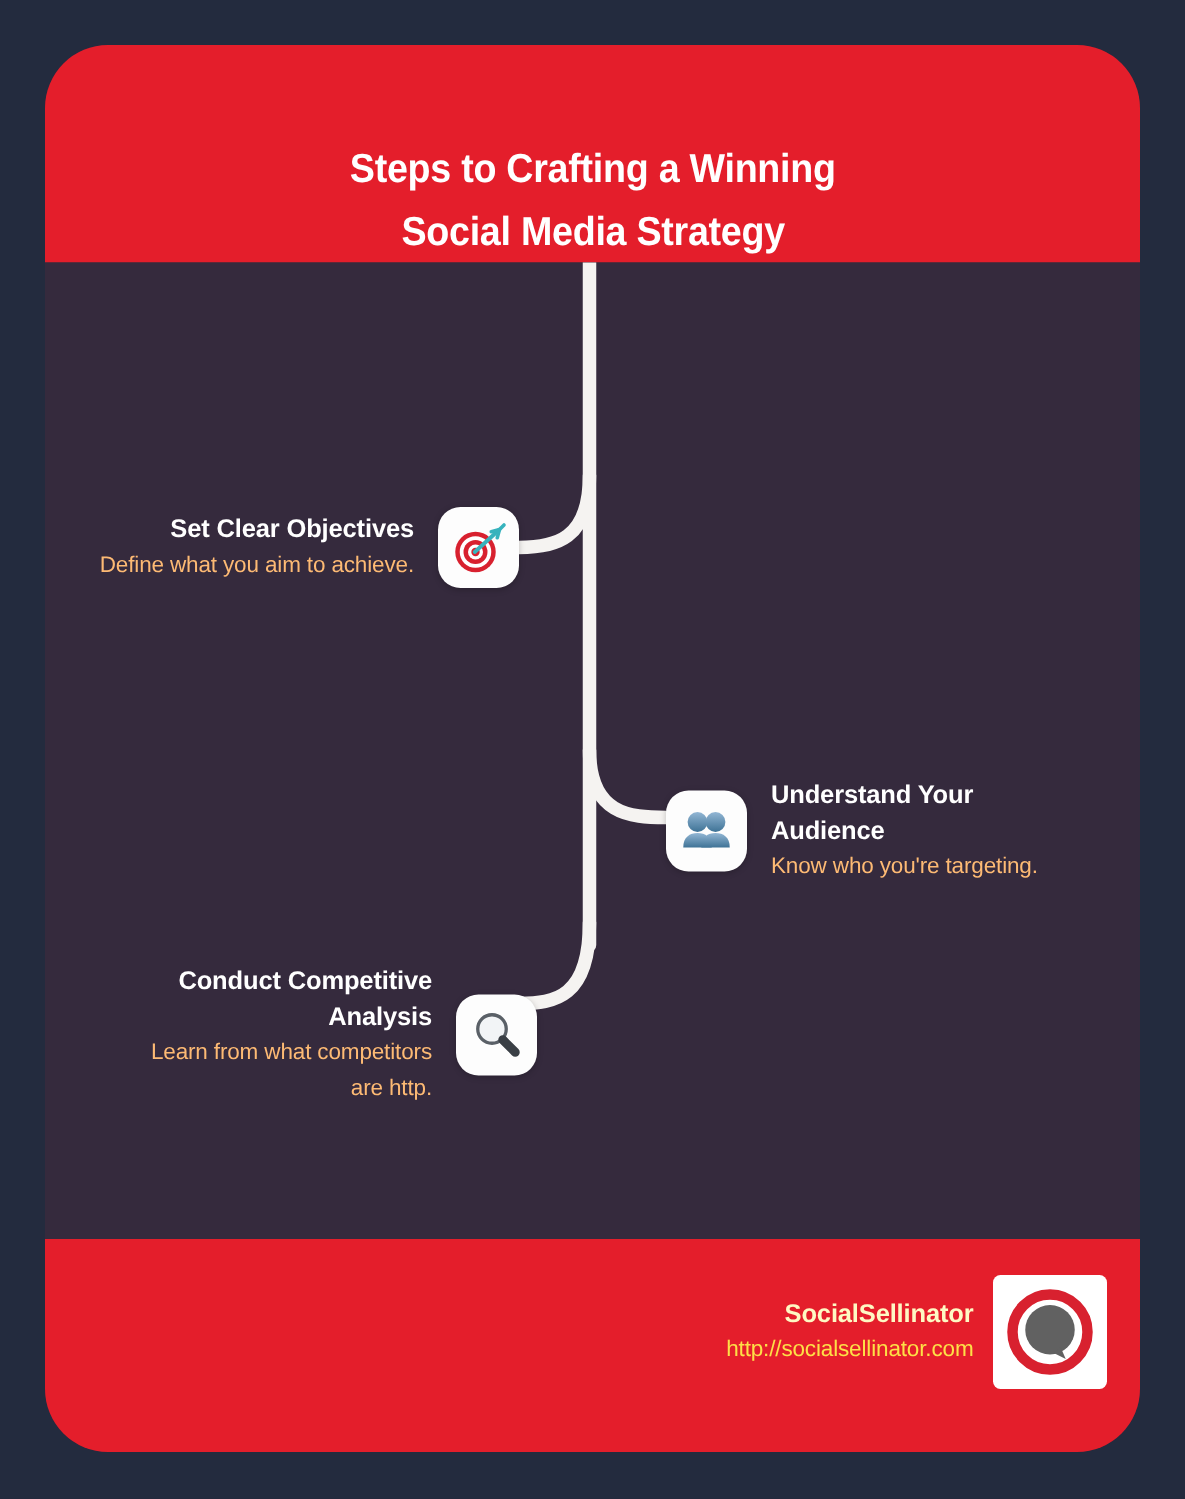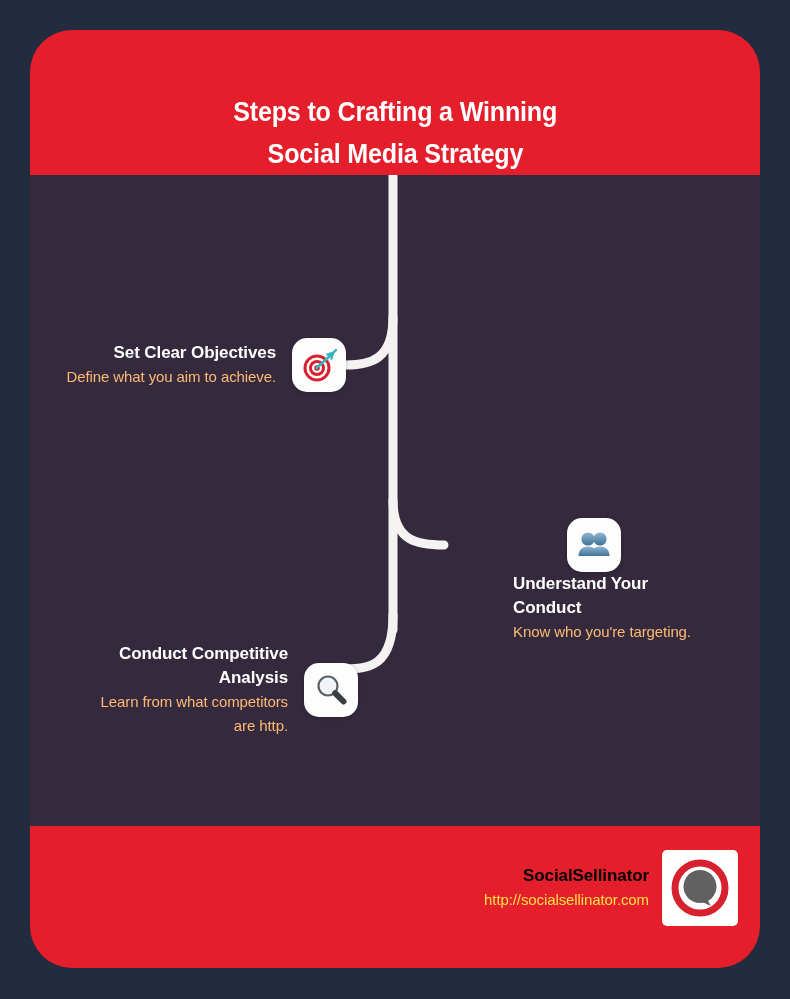--- a/index.html
+++ b/index.html
@@ -140,21 +140,21 @@
     align-items: center;
   }
   .brand-text {
     display: flex;
     flex-direction: column;
     align-items: flex-end;
     text-align: right;
     margin-right: 13px;
   }
   .brand-name {
-    color: #000000;
+    color: #fef9c3;
     font-size: 17px;
     font-weight: bold;
     line-height: 24px;
     letter-spacing: -0.1px;
   }
   .brand-url {
     color: #fde047;
     font-size: 15px;
     font-weight: normal;
     line-height: 24px;
@@ -209,39 +209,39 @@
             <circle cx="17" cy="22" r="10.5" fill="#ffffff"></circle>
             <circle cx="17" cy="22" r="8" fill="#d8212f"></circle>
             <circle cx="17" cy="22" r="5" fill="#ffffff"></circle>
             <circle cx="17" cy="22" r="2.8" fill="#d8212f"></circle>
             <path d="M 16.5 22 L 33 7" stroke="#37b3bd" stroke-width="2.6" stroke-linecap="round" fill="none"></path>
             <path d="M 33 7 L 27.5 8.5 M 33 7 L 31.5 12.5 M 33 7 L 36 4" stroke="#37b3bd" stroke-width="2.4" stroke-linecap="round" fill="none"></path>
           </svg>
         </div>
       </div>
 
-      <div class="step step-right" style="left: 414px; top: 343px; width: 316px; justify-content: flex-start; flex-direction: column;">
+      <div class="step step-right" style="left: 414px; top: 343px; width: 316px; justify-content: flex-start;">
         <div class="icon-tile">
 
           <svg class="icon-svg" width="34" height="34" viewBox="0 0 34 34">
             <defs>
               <linearGradient id="bustGrad" x1="0" y1="0" x2="0" y2="1">
                 <stop offset="0%" stop-color="#92b6d4"></stop>
                 <stop offset="100%" stop-color="#3f7396"></stop>
               </linearGradient>
             </defs>
             <circle cx="11" cy="11" r="6.6" fill="url(#bustGrad)"></circle>
             <path d="M 1.5 28 C 1.5 21.2, 5.8 18.4, 11 18.4 C 16.2 18.4, 20.5 21.2, 20.5 28 Z" fill="url(#bustGrad)"></path>
             <circle cx="23" cy="11" r="6.6" fill="url(#bustGrad)"></circle>
             <path d="M 13.5 28 C 13.5 21.2, 17.8 18.4, 23 18.4 C 28.2 18.4, 32.5 21.2, 32.5 28 Z" fill="url(#bustGrad)"></path>
           </svg>
         </div>
         <div class="step-text">
           <div class="step-title">Understand Your</div>
-          <div class="step-title">Conduct</div>
+          <div class="step-title">Audience</div>
           <div class="step-desc">Know who you're targeting.</div>
         </div>
       </div>
 
       <div class="step step-left" style="left: 12px; top: 467px; width: 316px; justify-content: flex-end;">
         <div class="step-text">
           <div class="step-title">Conduct Competitive</div>
           <div class="step-title">Analysis</div>
           <div class="step-desc">Learn from what competitors</div>
           <div class="step-desc">are http.</div>

